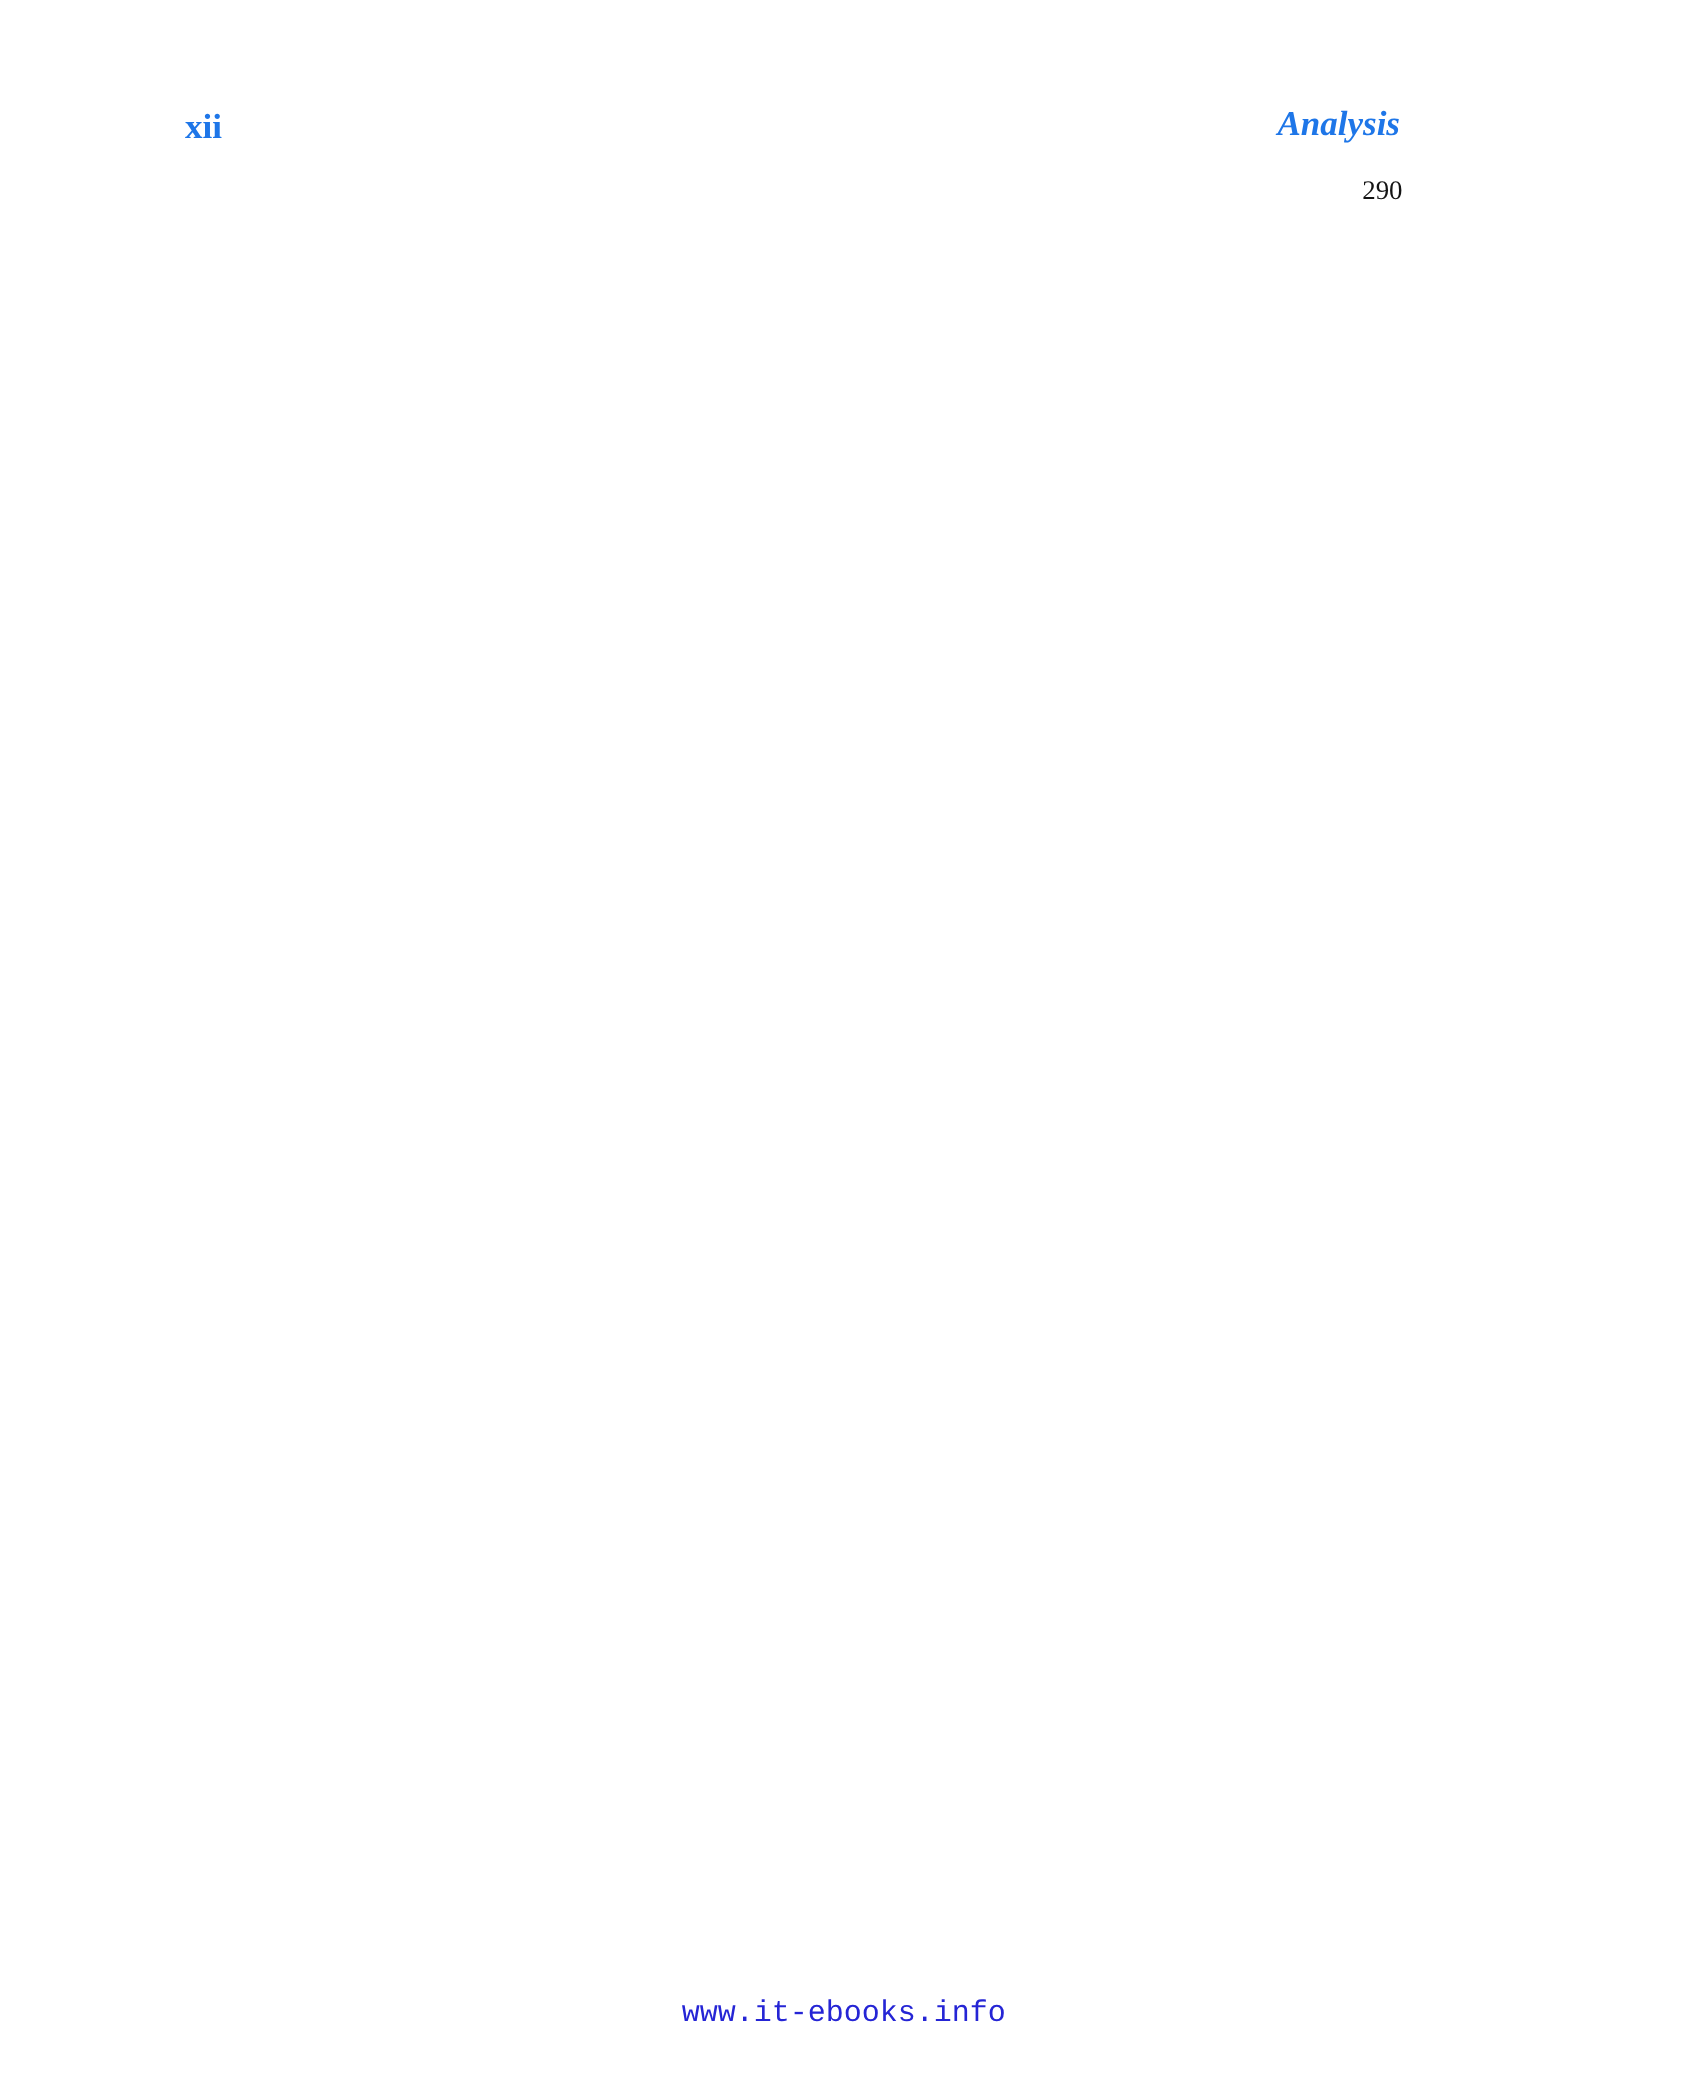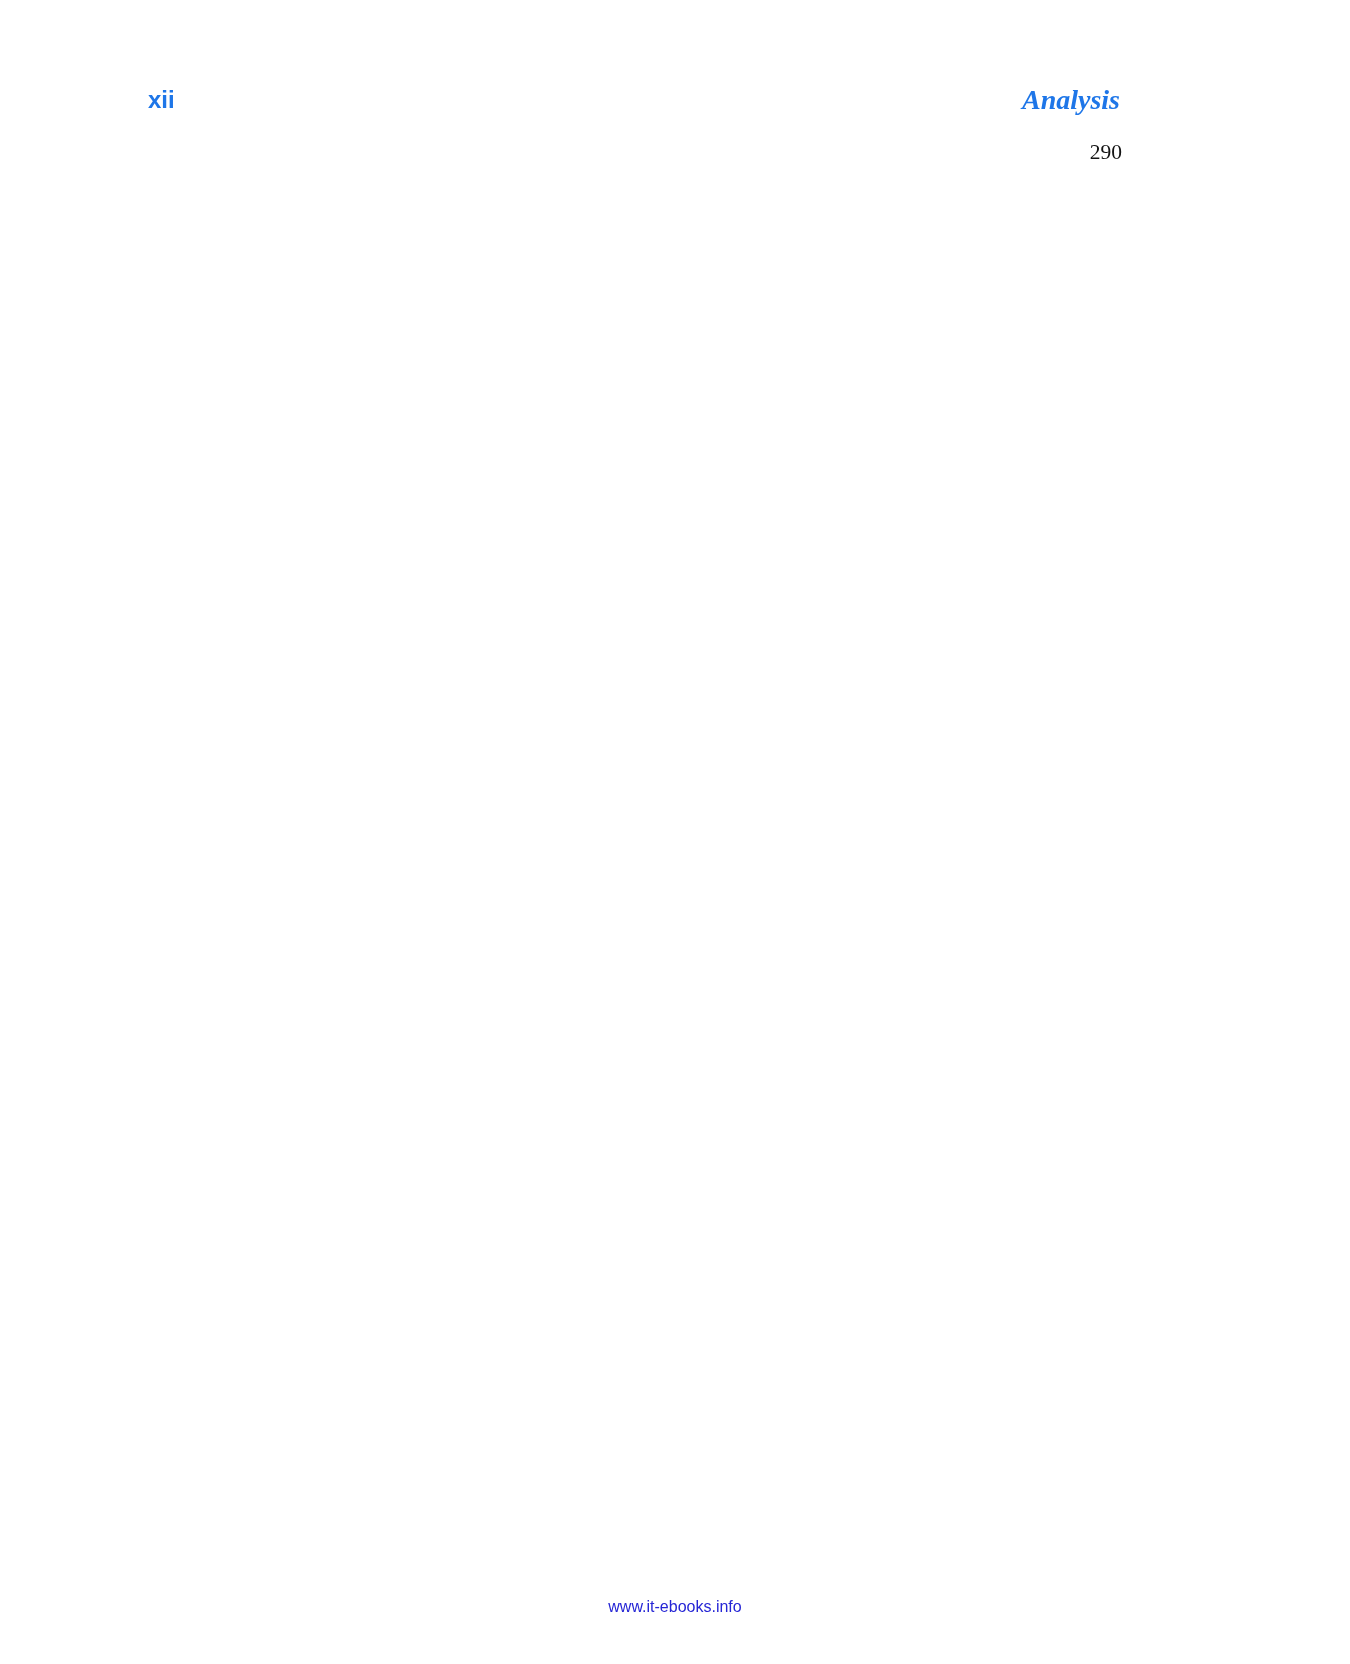--- a/index.html
+++ b/index.html
@@ -6,21 +6,21 @@
   * { margin:0; padding:0; box-sizing:border-box; }
   html,body { background:#ffffff; }
   body {
     width:1350px; height:1664px; position:relative; overflow:hidden;
     font-family:"Liberation Sans", sans-serif; color:var(--ink);
   }
   .page { position:absolute; inset:0; background:#fff; }
 
   .hdr-left {
     position:absolute; left:148px; top:86px;
-    font-family:Liberation Sans, sans-serif; font-weight:700; font-size:24px;
+    font-family:Liberation Serif, serif; font-weight:700; font-size:28px;
     color:var(--blue);
   }
   .hdr-right {
     position:absolute; right:230px; top:84px;
     font-family:"Liberation Serif", serif; font-weight:700; font-style:italic; font-size:28px;
     color:var(--blue);
   }
 
   .toc { position:absolute; left:277px; top:140px; width:845px; }
 
@@ -53,21 +53,21 @@
     color:var(--blue); font-weight:700; font-size:23.5px; margin-top:23px;
   }
   .row.chapter .num { width:28px; }
   .row.chapter .leader { background:none; }
   .row.chapter .page { font-weight:700; font-size:22.5px; color:var(--blue); }
 
   .footer {
     position:absolute; left:0; right:0; top:1598px; text-align:center;
   }
   .footer a {
-    font-family:Liberation Sans, sans-serif; font-size:16px;
+    font-family:Liberation Mono, monospace; font-size:24px;
     color:var(--link); text-decoration:none; cursor:pointer;
   }
 </style>
 </head>
 <body>
 
 <div class="page">
   <div class="hdr-left">xii</div>
   <div class="hdr-right">Analysis</div>
 

